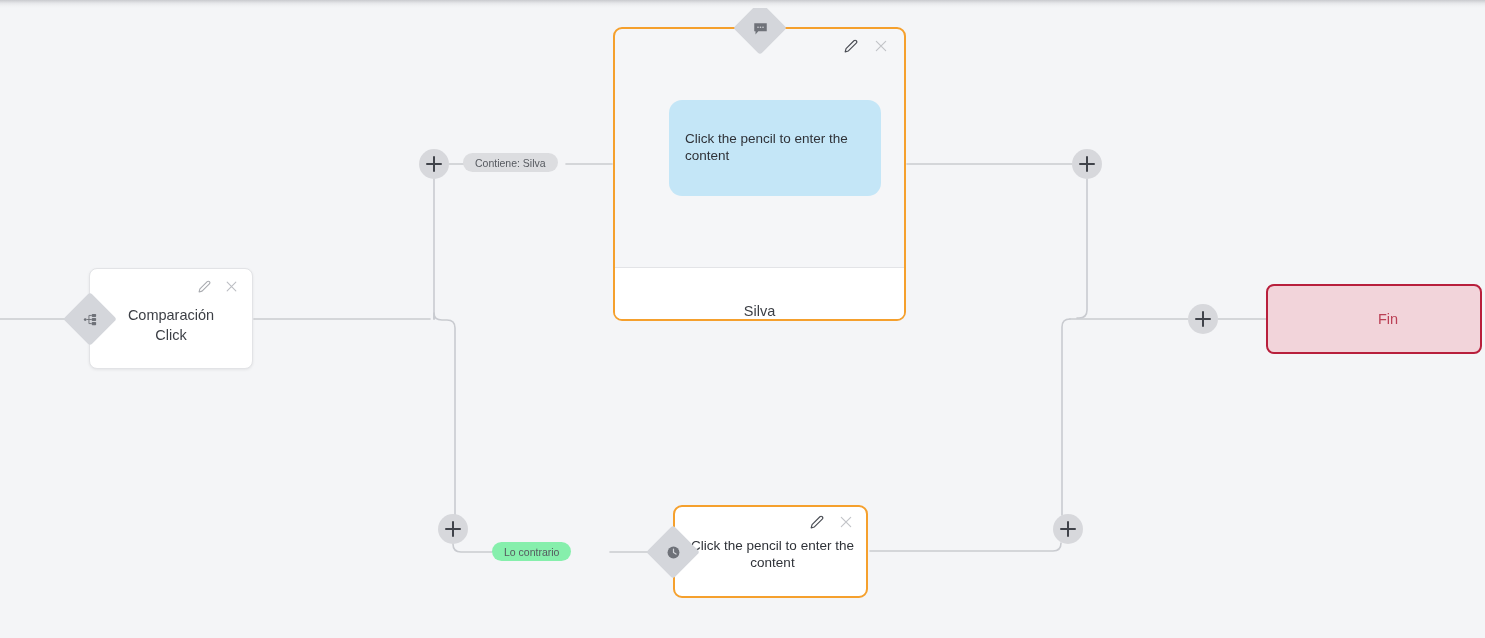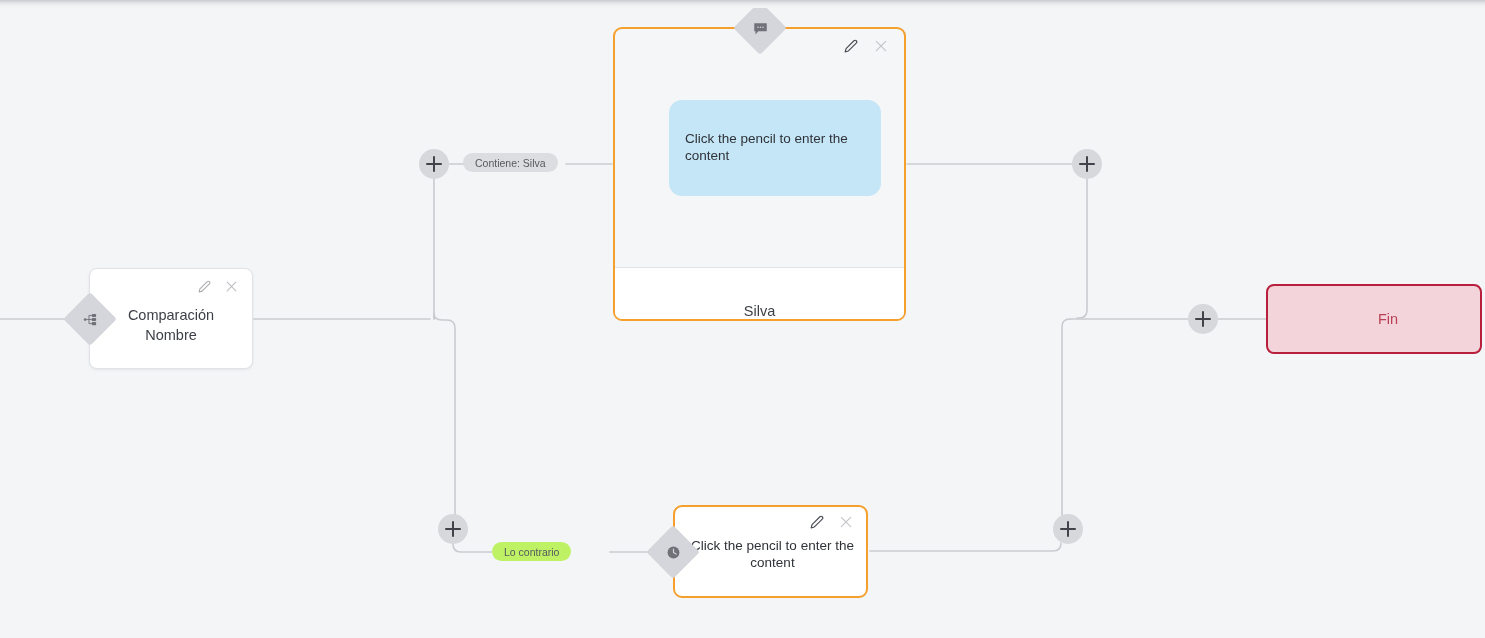--- a/index.html
+++ b/index.html
@@ -199,21 +199,21 @@
     display: flex;
     align-items: center;
     justify-content: center;
     font-size: 10.5px;
     color: #56595f;
     z-index: 15;
     padding: 0 12px;
     white-space: nowrap;
   }
   .edge-label.gray  { background: #dcdde0; }
-  .edge-label.white { background: #bef264; }
+  .edge-label.white { background: #86efac; }
 
   .icon-pencil { display: block; }
   .icon-x      { display: block; }
 </style>
 </head>
 <body>
 
 <div id="canvas">
 
   <div class="top-shadow"></div>
@@ -265,21 +265,21 @@
         </svg>
       </span>
       <span class="icon-x">
         <svg width="13" height="13" viewBox="0 0 24 24" fill="none" stroke="#bcbec3" stroke-width="2" stroke-linecap="round">
           <path d="M4 4 L20 20 M20 4 L4 20"></path>
         </svg>
       </span>
     </div>
     <div class="body">
       <div class="line-txt">Comparación</div>
-      <div class="line-txt">Nombre</div>
+      <div class="line-txt">Click</div>
     </div>
   </div>
 
   <div class="diamond" style="left:71px; top:300px;">
     <span class="dicon">
       <svg width="15" height="15" viewBox="0 0 24 24" fill="#6f7279">
         <circle cx="3.5" cy="12" r="2.2"></circle>
         <rect x="14" y="3" width="7" height="5" rx="1.2"></rect>
         <rect x="14" y="9.5" width="7" height="5" rx="1.2"></rect>
         <rect x="14" y="16" width="7" height="5" rx="1.2"></rect>

